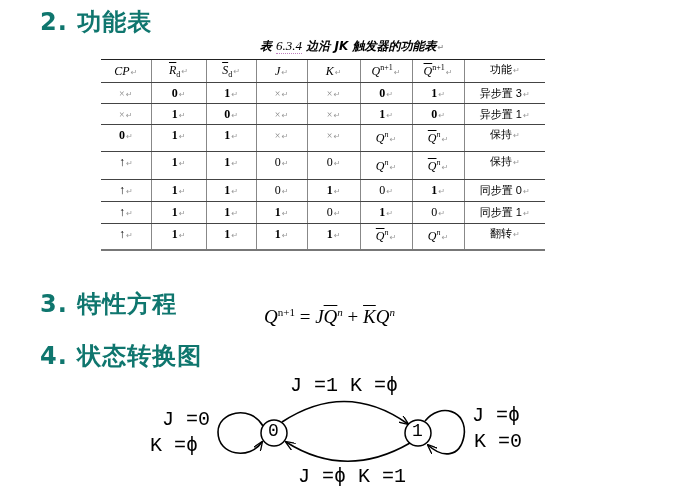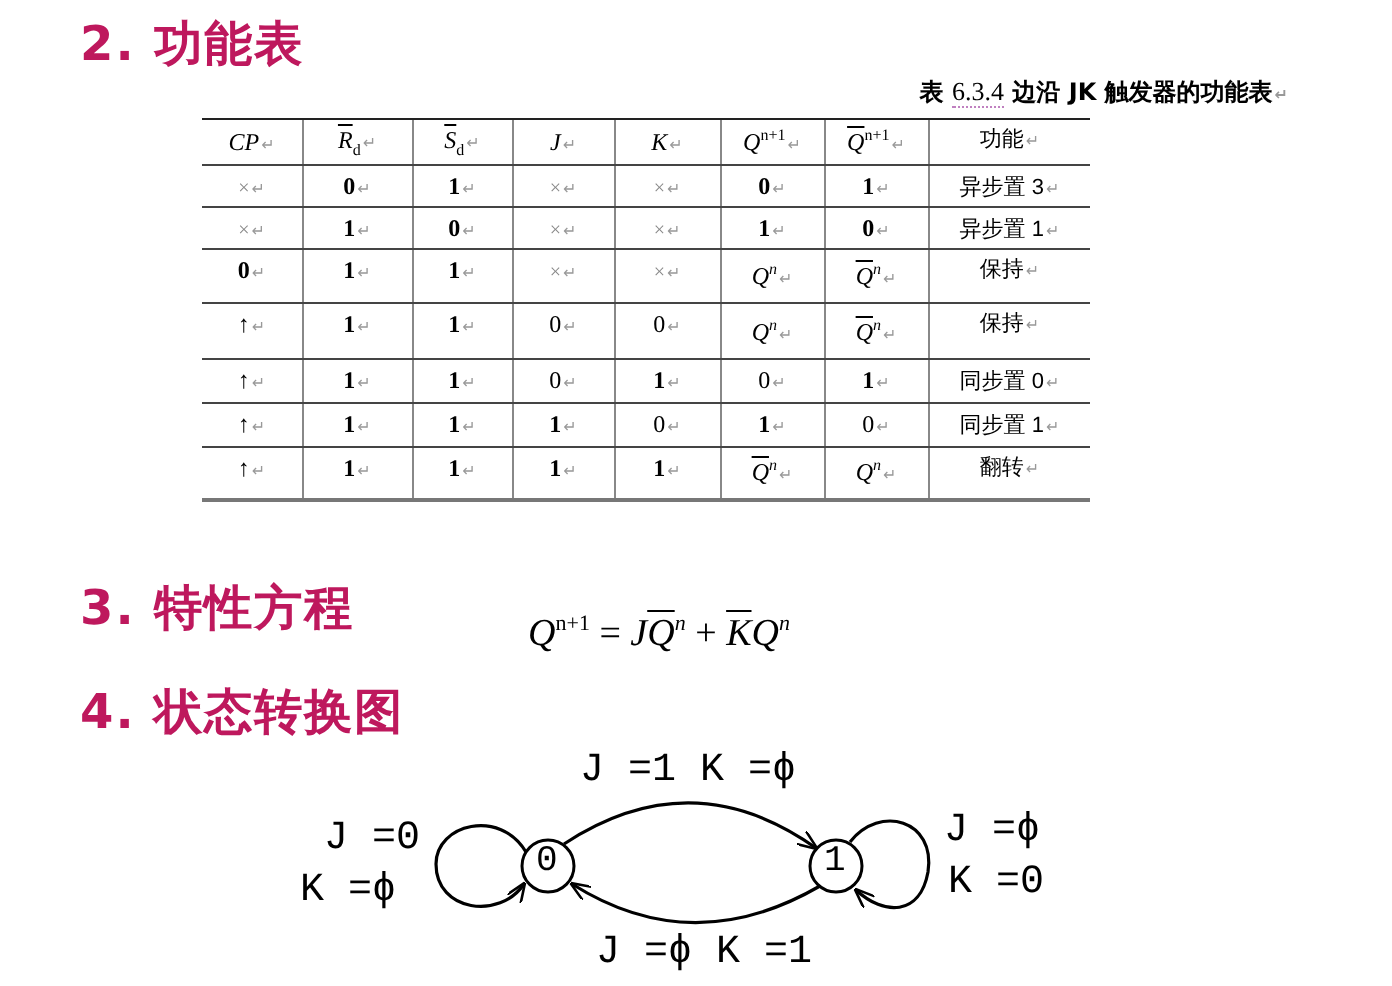--- a/index.html
+++ b/index.html
@@ -1,18 +1,18 @@
 <!DOCTYPE html>
 <html><head>
 <meta charset="utf-8">
 <style>
   html, body { margin:0; padding:0; background:#ffffff; }
   body { width:696px; height:493px; position:relative; overflow:hidden; font-family:"DejaVu Serif", serif; color:#000; }
-  .heading { position:absolute; left:40px; color:#be185d; font-family:"DejaVu Sans", sans-serif; font-weight:bold; font-size:24px; letter-spacing:1px; white-space:nowrap; }
-  .caption { position:absolute; left:0; width:644px; top:38px; text-align:right; font-family:"DejaVu Sans", sans-serif; font-weight:bold; font-size:12px; padding-left:60px; box-sizing:border-box; }
+  .heading { position:absolute; left:40px; color:#0f766e; font-family:"DejaVu Sans", sans-serif; font-weight:bold; font-size:24px; letter-spacing:1px; white-space:nowrap; }
+  .caption { position:absolute; left:0; width:644px; top:38px; text-align:center; font-family:"DejaVu Sans", sans-serif; font-weight:bold; font-size:12px; padding-left:60px; box-sizing:border-box;font-style:italic; }
   .caption .num { font-family:"Liberation Serif", serif; font-weight:normal; font-size:13px; border-bottom:1px dotted #c080c0; }
   table.fn { position:absolute; left:101px; top:59px; border-collapse:collapse; font-family:"Liberation Serif", serif; font-size:12px; }
   table.fn td { border-left:1.5px solid #888; border-top:1px solid #444; border-bottom:1px solid #444; text-align:center; padding:0; height:20px; vertical-align:middle; }
   table.fn tr td:first-child { border-left:none; }
   table.fn tr:first-child td { border-top:1.5px solid #222; }
   table.fn tr:last-child td { border-bottom:2px solid #777; }
   table.fn td.fnc { vertical-align:top; padding-top:2px; font-family:Liberation Sans, sans-serif; font-size:11px; }
   .it { font-style:italic; }
   .b { font-weight:bold; }
   .x { color:#888; font-size:10px; }

